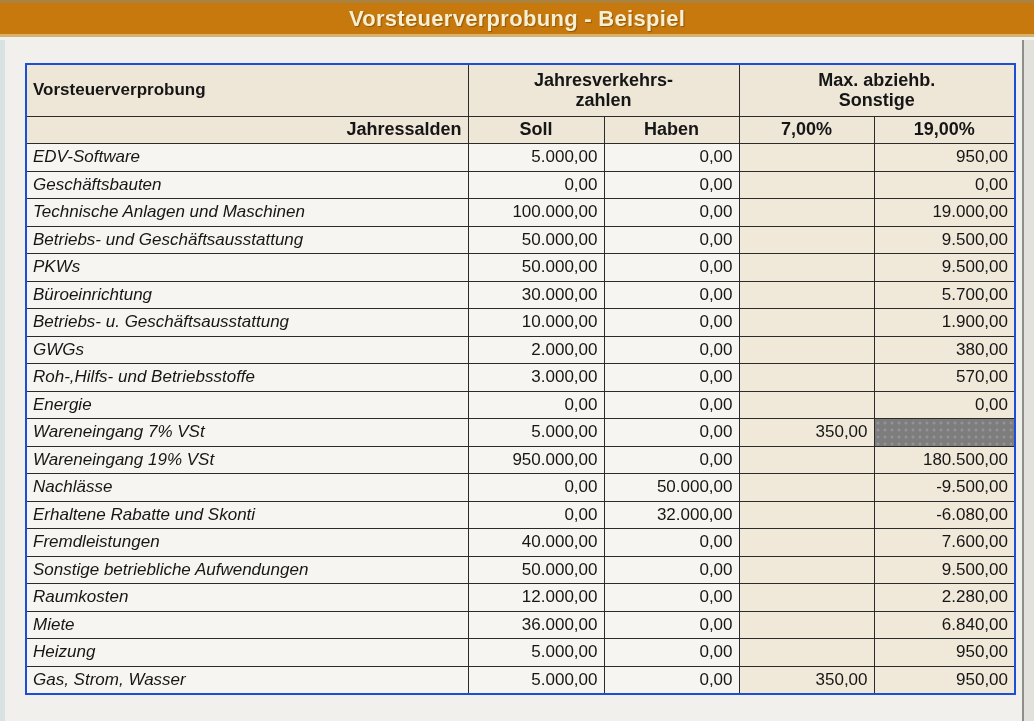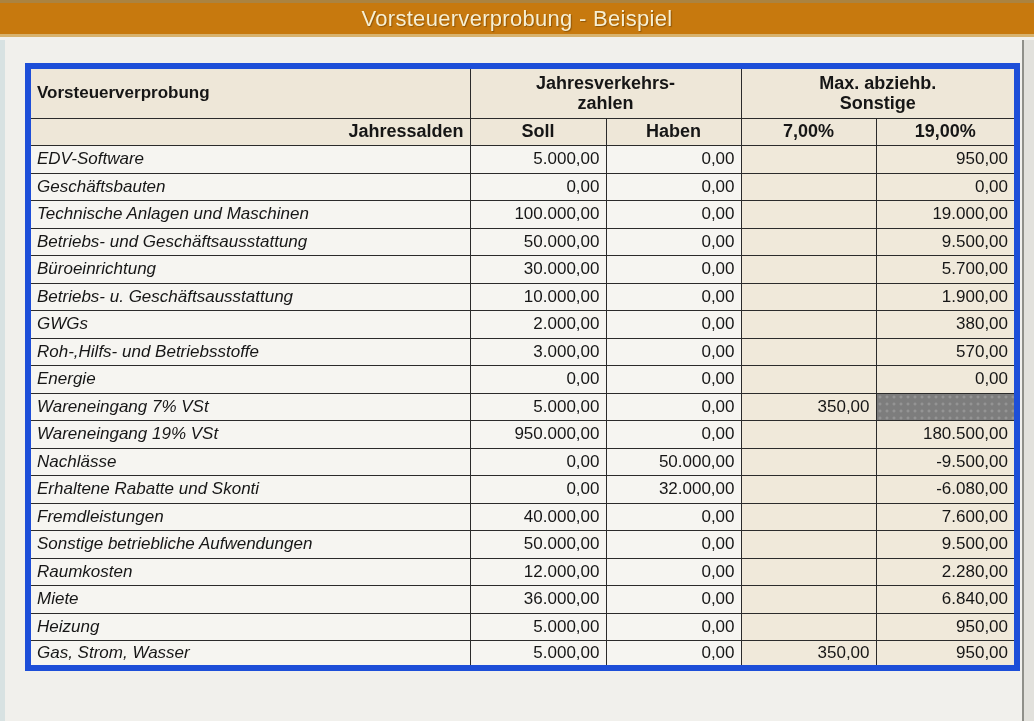--- a/index.html
+++ b/index.html
@@ -20,29 +20,29 @@
     font-family:"Liberation Sans","DejaVu Sans",sans-serif;
     color:var(--text);
   }
   
   .banner{
     height:37px;background:var(--banner-bg);
     border-top:3px solid #ab8340;border-bottom:3px solid #d7b26e;
     display:flex;align-items:center;justify-content:center;
   }
   .banner-title{
-    color:var(--banner-text);font-size:22px;font-weight:normal;letter-spacing:.3px;
+    color:var(--banner-text);font-size:22px;font-weight:bold;letter-spacing:.3px;
     text-shadow:1px 1px 1px rgba(96,56,0,.55);
   }
   
   .left-strip{position:absolute;left:0;top:40px;bottom:0;width:5px;background:#d8e2e2;}
   .right-edge{position:absolute;right:0;top:40px;bottom:0;width:12px;background:#e2e1dc;border-left:2px solid #8f8f89;}
   
   .table-wrap{position:absolute;left:25px;top:63px;}
-  table{border-collapse:collapse;table-layout:fixed;width:989px;border:6px solid #1d4ed8;}
+  table{border-collapse:collapse;table-layout:fixed;width:989px;border:2px solid #1d4ed8;}
   th,td{
     border:1px solid var(--grid);
     font-size:17px;line-height:1.15;
     padding:1px 6px;height:27.5px;overflow:hidden;white-space:nowrap;
   }
   thead th{background:var(--header-bg);font-weight:bold;}
   .row-group-hdr th{height:52px;}
   .corner{text-align:left;font-size:17px;}
   .group-hdr{text-align:center;font-size:18px;}
   .group-hdr .line{display:block;}
@@ -119,20 +119,27 @@
           <td class="num-cell vst-col">19.000,00</td>
         </tr>
         <tr>
           <td class="label-cell">Betriebs- und Geschäftsausstattung</td>
           <td class="num-cell">50.000,00</td>
           <td class="num-cell">0,00</td>
           <td class="num-cell vst-col"></td>
           <td class="num-cell vst-col">9.500,00</td>
         </tr>
         <tr>
+          <td class="label-cell">PKWs</td>
+          <td class="num-cell">50.000,00</td>
+          <td class="num-cell">0,00</td>
+          <td class="num-cell vst-col"></td>
+          <td class="num-cell vst-col">9.500,00</td>
+        </tr>
+        <tr>
           <td class="label-cell">Büroeinrichtung</td>
           <td class="num-cell">30.000,00</td>
           <td class="num-cell">0,00</td>
           <td class="num-cell vst-col"></td>
           <td class="num-cell vst-col">5.700,00</td>
         </tr>
         <tr>
           <td class="label-cell">Betriebs- u. Geschäftsausstattung</td>
           <td class="num-cell">10.000,00</td>
           <td class="num-cell">0,00</td>

